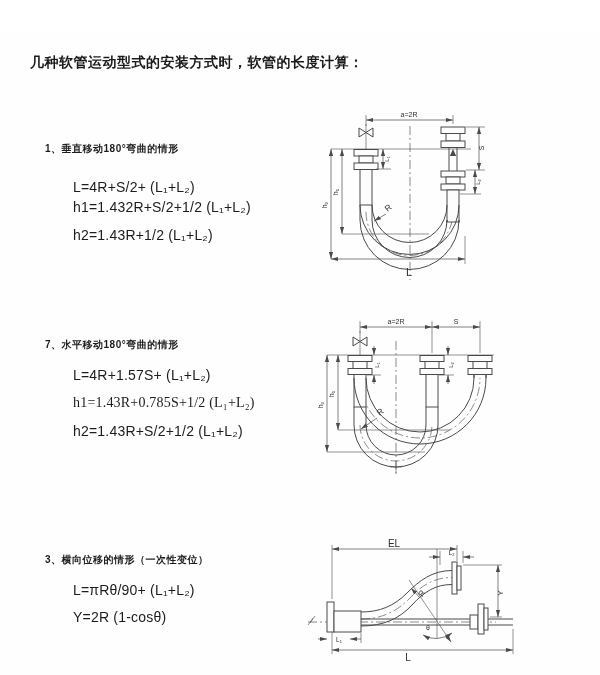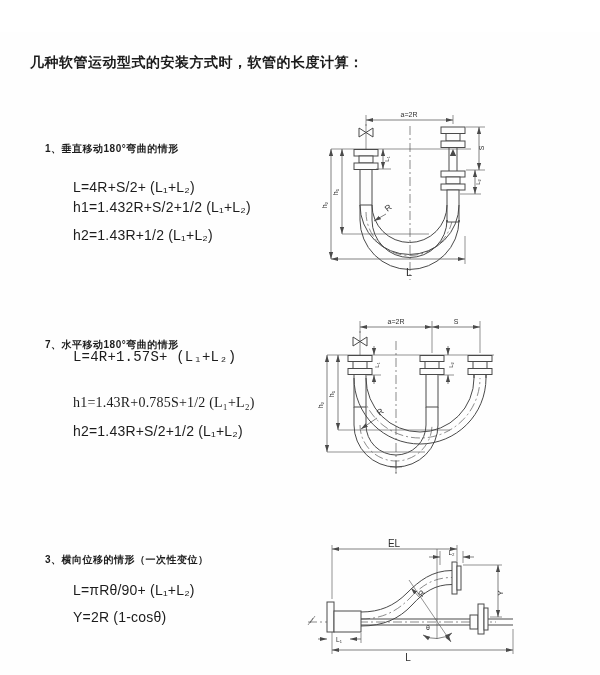--- a/index.html
+++ b/index.html
@@ -30,21 +30,21 @@
 <div class="page">
 
   <div class="title">几种软管运动型式的安装方式时，软管的长度计算：</div>
 
   <div class="sec-heading" style="left:45px; top:110px;">1、垂直移动180°弯曲的情形</div>
   <div class="formula" style="left:73px; top:147px;">L=4R+S/2+ (L₁+L₂)</div>
   <div class="formula" style="left:73px; top:167px;">h1=1.432R+S/2+1/2 (L₁+L₂)</div>
   <div class="formula" style="left:73px; top:195px;">h2=1.43R+1/2 (L₁+L₂)</div>
 
   <div class="sec-heading" style="left:45px; top:306px;">7、水平移动180°弯曲的情形</div>
-  <div class="formula" style="left:73px; top:317px;font-family:Liberation Mono, monospace;">L=4R+1.57S+ (L₁+L₂)</div>
+  <div class="formula" style="left:73px; top:335px;">L=4R+1.57S+ (L₁+L₂)</div>
   <div class="formula" style="left:73px; top:363px;font-family:Liberation Serif, serif;">h1=1.43R+0.785S+1/2 (L₁+L₂)</div>
   <div class="formula" style="left:73px; top:391px;">h2=1.43R+S/2+1/2 (L₁+L₂)</div>
 
   <div class="sec-heading" style="left:45px; top:521px;">3、横向位移的情形（一次性变位）</div>
   <div class="formula" style="left:73px; top:550px;">L=πRθ/90+ (L₁+L₂)</div>
   <div class="formula" style="left:73px; top:577px;">Y=2R (1-cosθ)</div>
 
   <svg style="left:313px; top:76px;" width="282" height="176" viewBox="0 0 282 176">
     <defs>
       <pattern id="hp1" width="3.5" height="3.5" patternUnits="userSpaceOnUse">

